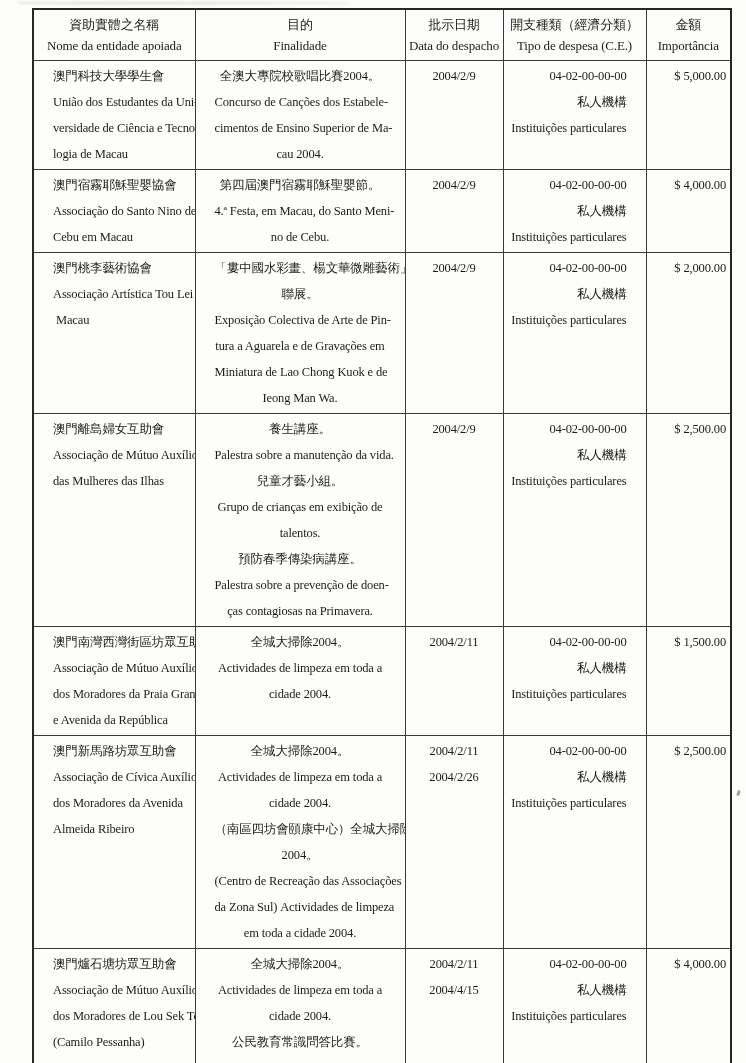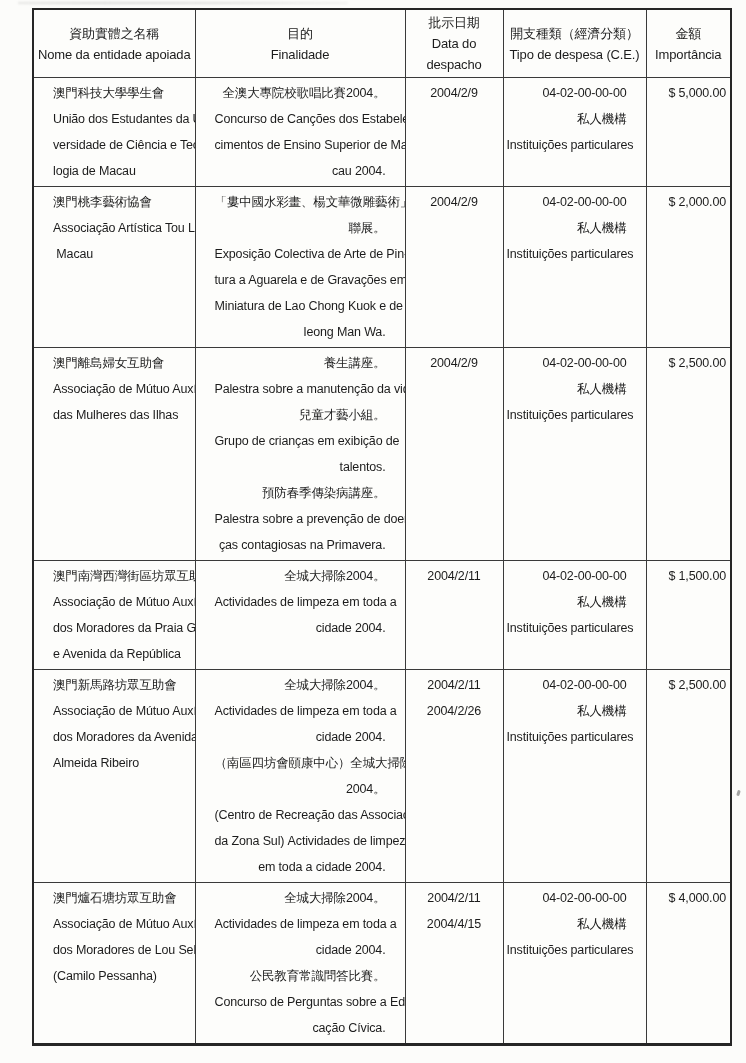--- a/index.html
+++ b/index.html
@@ -6,21 +6,21 @@
     margin: 0;
     padding: 0;
     background: #ffffff;
   }
   .sheet {
     position: relative;
     width: 746px;
     height: 1063px;
     background: #fcfcfa;
     overflow: hidden;
-    font-family: Liberation Sans, sans-serif;
+    font-family: Liberation Serif, serif;
     color: #1c1c1c;
   }
   .smudge {
     position: absolute;
     left: 18px; top: 1px;
     width: 330px; height: 4px;
     background: radial-gradient(ellipse at 20% 50%, rgba(120,120,120,.25), rgba(120,120,120,0) 60%),
                 radial-gradient(ellipse at 70% 50%, rgba(140,140,140,.18), rgba(140,140,140,0) 70%);
     filter: blur(1px);
   }
@@ -59,21 +59,21 @@
     padding: 2px 2px;
   }
   thead .h-zh, thead .h-pt { display: block; }
   tbody td {
     vertical-align: top;
     padding: 2px 19px;
     line-height: 26px;
     white-space: pre;
   }
   td.c-entity   { text-align: left; }
-  td.c-purpose  { text-align: right; }
+  td.c-purpose  { text-align: center; }
   td.c-date     { text-align: center; }
   td.c-type     { text-align: right; padding-left: 3px; }
   td.c-amount   { text-align: right; padding-right: 4px; margin-left: 47px; }
 </style>
 </head>
 <body>
 
 <div class="sheet">
   <div class="smudge"></div>
   <div class="speck"></div>
@@ -120,20 +120,33 @@
 Concurso de Canções dos Estabele-
 cimentos de Ensino Superior de Ma-
 cau 2004.</td>
     <td class="c-date">2004/2/9</td>
     <td class="c-type">04-02-00-00-00
 私人機構
 Instituições particulares</td>
     <td class="c-amount">$ 5,000.00</td>
   </tr>
         <tr>
+    <td class="c-entity">澳門宿霧耶穌聖嬰協會
+Associação do Santo Nino de
+Cebu em Macau</td>
+    <td class="c-purpose">第四屆澳門宿霧耶穌聖嬰節。
+4.ª Festa, em Macau, do Santo Meni-
+no de Cebu.</td>
+    <td class="c-date">2004/2/9</td>
+    <td class="c-type">04-02-00-00-00
+私人機構
+Instituições particulares</td>
+    <td class="c-amount">$ 4,000.00</td>
+  </tr>
+        <tr>
     <td class="c-entity">澳門桃李藝術協會
 Associação Artística Tou Lei de
  Macau</td>
     <td class="c-purpose">「婁中國水彩畫、楊文華微雕藝術」
 聯展。
 Exposição Colectiva de Arte de Pin-
 tura a Aguarela e de Gravações em
 Miniatura de Lao Chong Kuok e de
 Ieong Man Wa.</td>
     <td class="c-date">2004/2/9</td>
@@ -169,21 +182,21 @@
 Actividades de limpeza em toda a
 cidade 2004.</td>
     <td class="c-date">2004/2/11</td>
     <td class="c-type">04-02-00-00-00
 私人機構
 Instituições particulares</td>
     <td class="c-amount">$ 1,500.00</td>
   </tr>
         <tr>
     <td class="c-entity">澳門新馬路坊眾互助會
-Associação de Mútuo Auxílio
+Associação de Cívica Auxílio
 dos Moradores da Avenida
 Almeida Ribeiro</td>
     <td class="c-purpose">全城大掃除2004。
 Actividades de limpeza em toda a
 cidade 2004.
 （南區四坊會頤康中心）全城大掃除
 2004。
 (Centro de Recreação das Associações
 da Zona Sul) Actividades de limpeza
 em toda a cidade 2004.</td>

